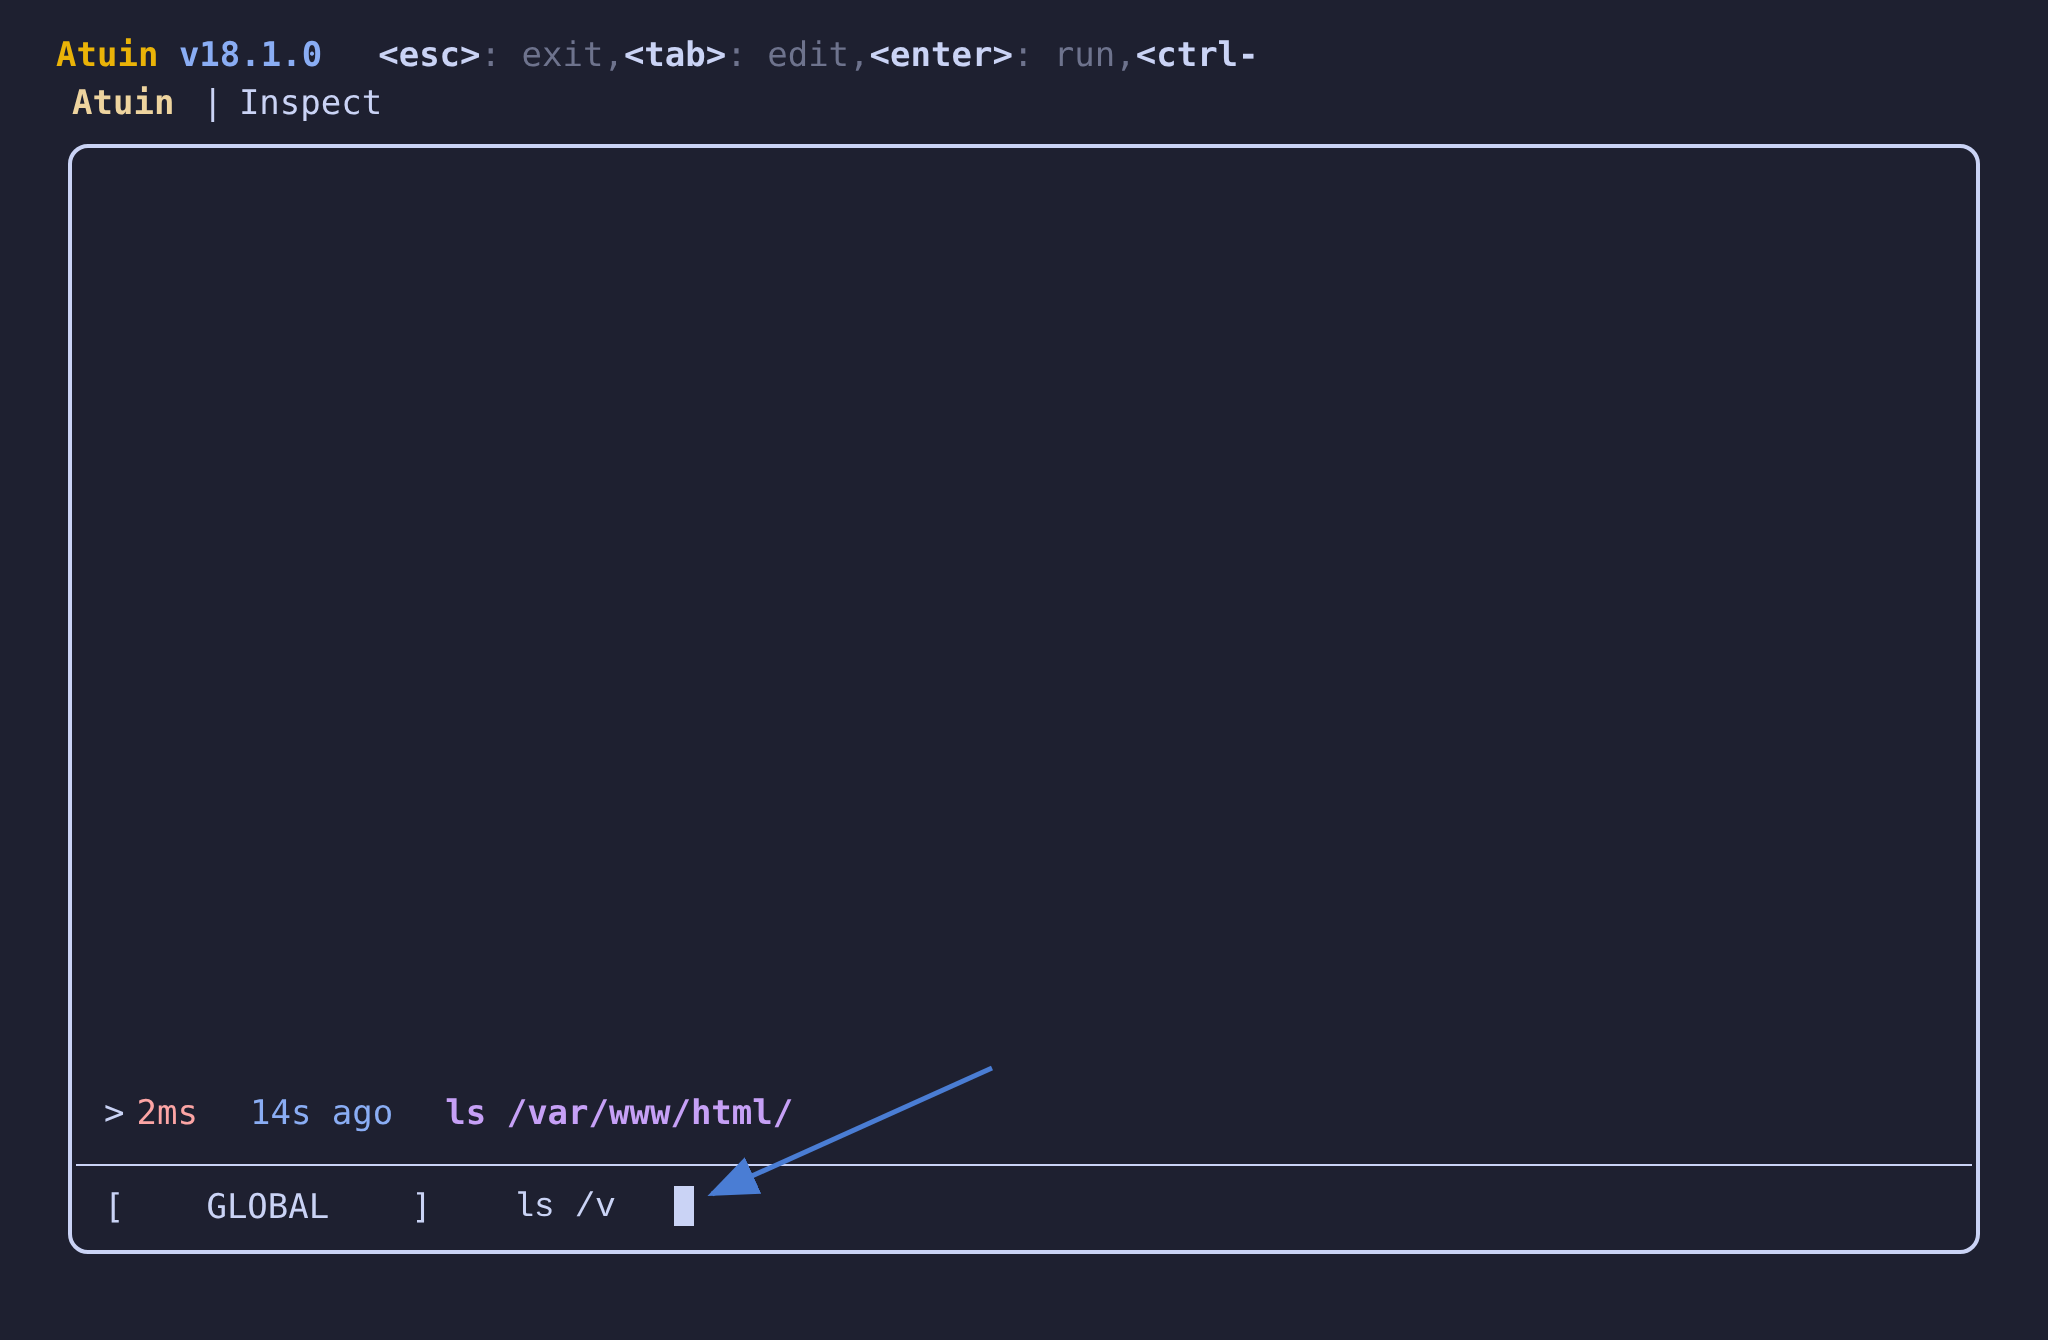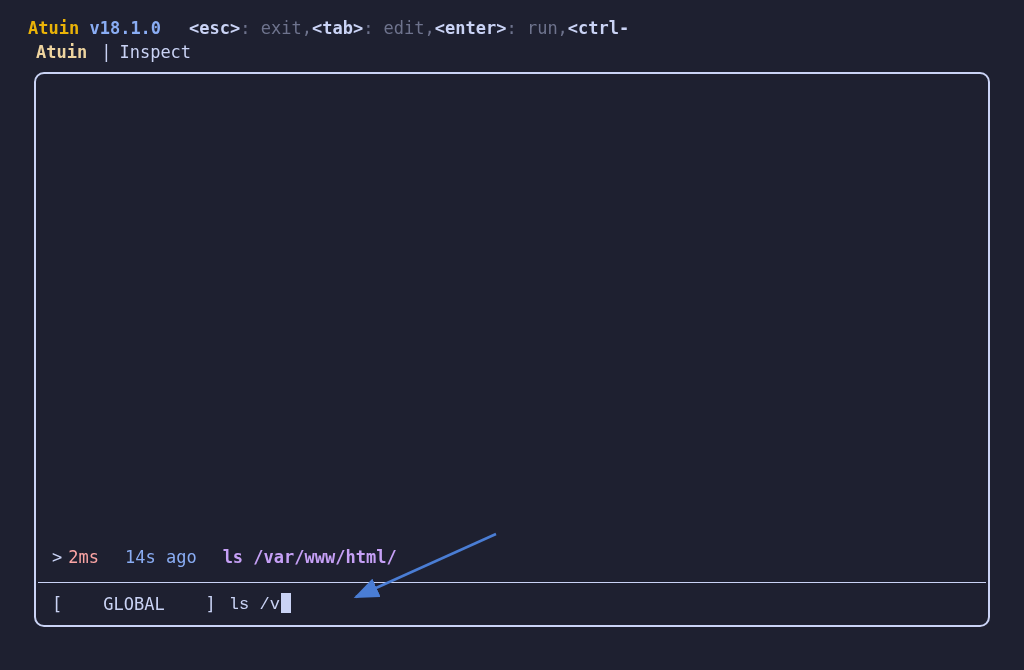--- a/index.html
+++ b/index.html
@@ -95,20 +95,21 @@
       height: 1px;
       background: #cad3f5;
     }
     .search-row {
       position: absolute;
       bottom: 10px;
       left: 16px;
       display: flex;
       align-items: center;
       color: #cad3f5;
+      gap: 28px;
     }
     .search-scope {
       letter-spacing: 0;
     }
     .search-input {
       margin-left: 13px;
       font-family: Liberation Mono, monospace;
     }
     .cursor {
       display: inline-block;

